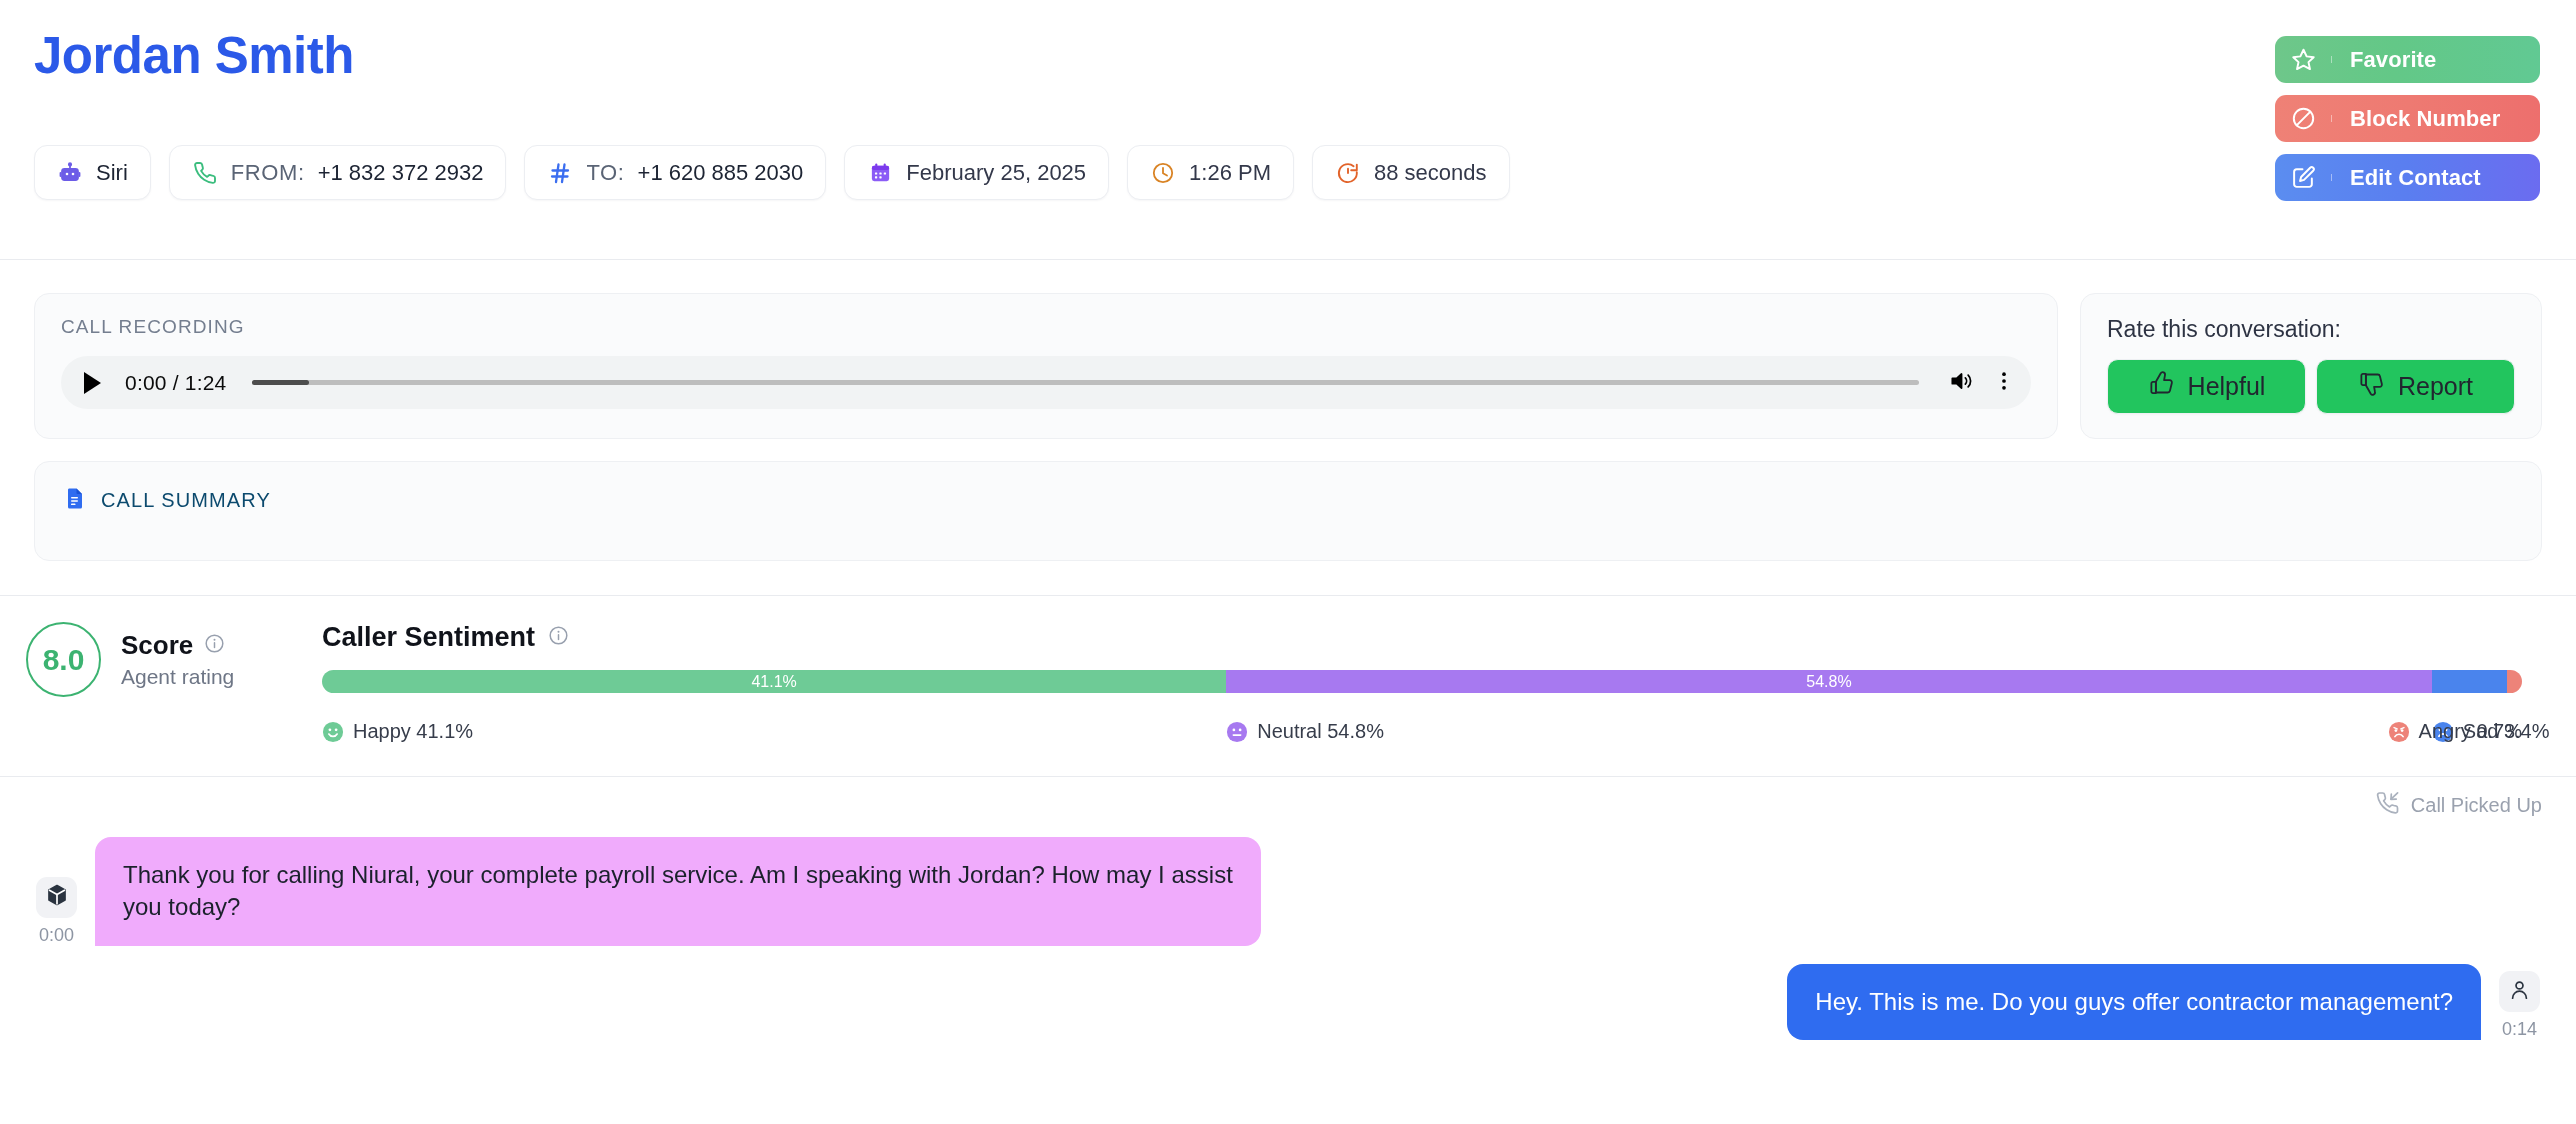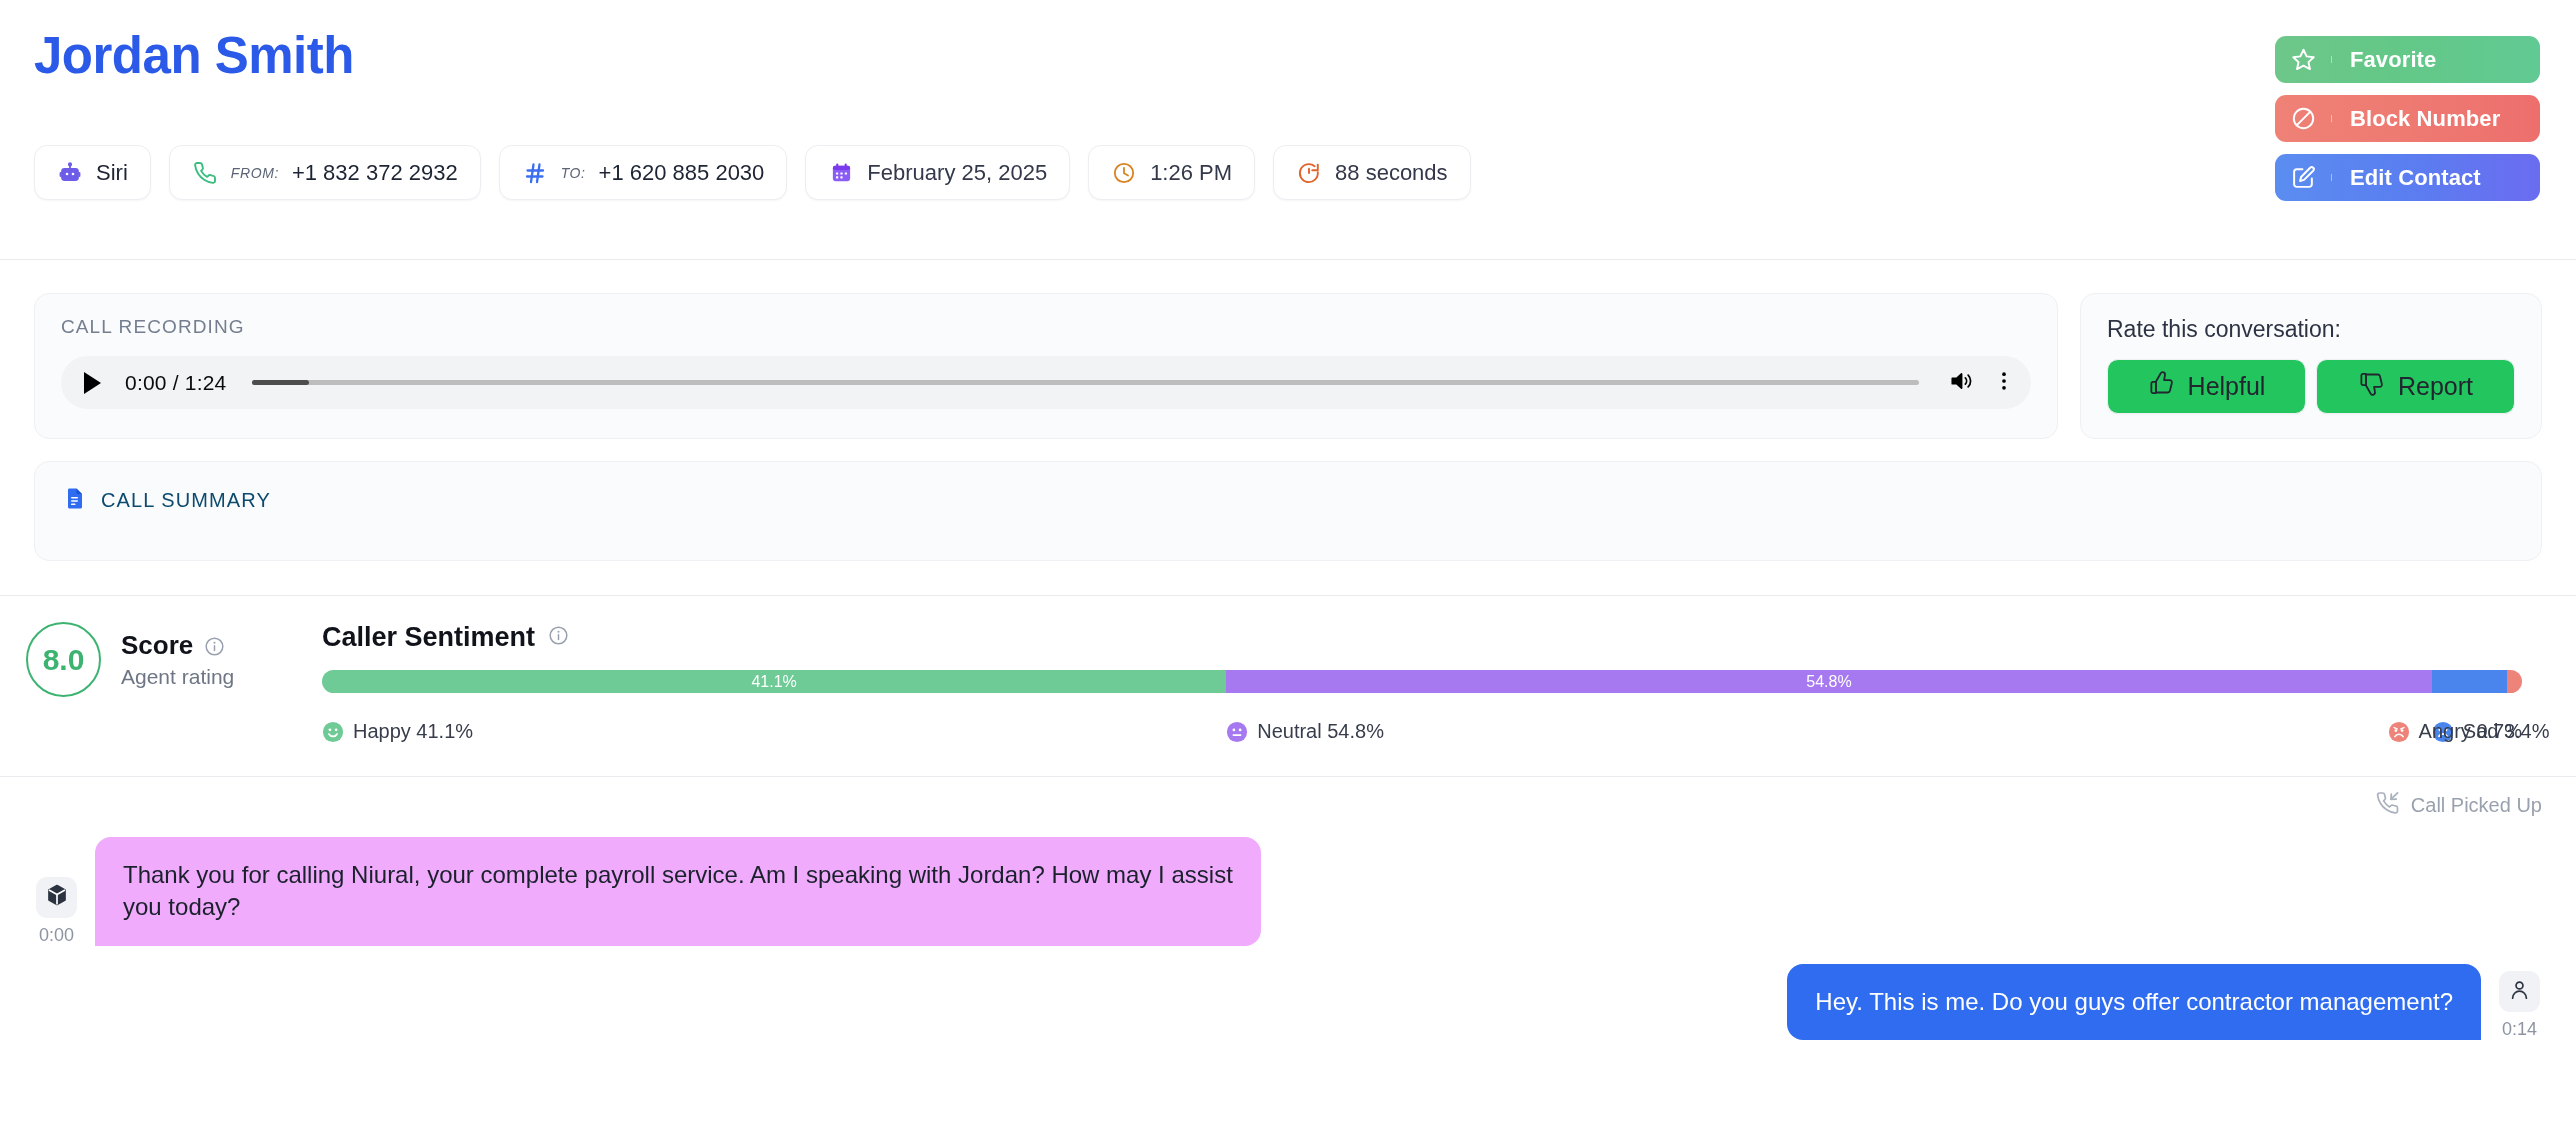--- a/index.html
+++ b/index.html
@@ -45,21 +45,21 @@
     white-space: nowrap;
   }
   .chip-icon { display: flex; align-items: center; justify-content: center; width: 26px; height: 26px; flex: none; }
   .chip-label {
     font-size: 19px;
     color: #5a6475;
     letter-spacing: 0.4px;
     font-variant: small-caps;
     text-transform: lowercase;
   }
-  .chip-label.caps { text-transform: uppercase; font-size: 14px; font-weight: 500; letter-spacing: 0.6px; font-style: italic; }
+  .chip-label.caps { text-transform: uppercase; font-size: 22px; font-weight: 500; letter-spacing: 0.6px; }
   .chip-value { font-size: 22px; color: #1d2433; font-weight: 500; }
   .chip-value.muted { color: #33384a; font-weight: 400; }
 
   
   .actions {
     position: absolute;
     top: 36px;
     right: 36px;
     display: flex;
     flex-direction: column;
@@ -202,21 +202,21 @@
   .score-row { display: flex; align-items: flex-start; padding: 26px 34px 0 26px; gap: 0; }
   .score-circle-wrap { display: flex; align-items: center; gap: 20px; width: 296px; flex: none; }
   .score-circle {
     width: 75px; height: 75px; border-radius: 50%;
     border: 2.5px solid #3cb371;
     display: flex; align-items: center; justify-content: center;
     font-size: 30px; font-weight: 700; color: #3cb371;
     flex: none;
   }
   .score-meta { display: flex; flex-direction: column; gap: 4px; }
-  .score-label-row { display: flex; align-items: flex-end; gap: 11px; }
+  .score-label-row { display: flex; align-items: center; gap: 11px; }
   .score-label { font-size: 26px; font-weight: 700; color: #10131a; }
   .score-sub { font-size: 21px; color: #6e7686; }
 
   .sent-wrap { flex: 1; padding-right: 20px; }
   .sent-title-row { display: flex; align-items: center; gap: 13px; margin-bottom: 17px; }
   .sent-title { font-size: 27px; font-weight: 700; color: #10131a; }
 
   .sent-bar {
     display: flex;
     height: 23px;

